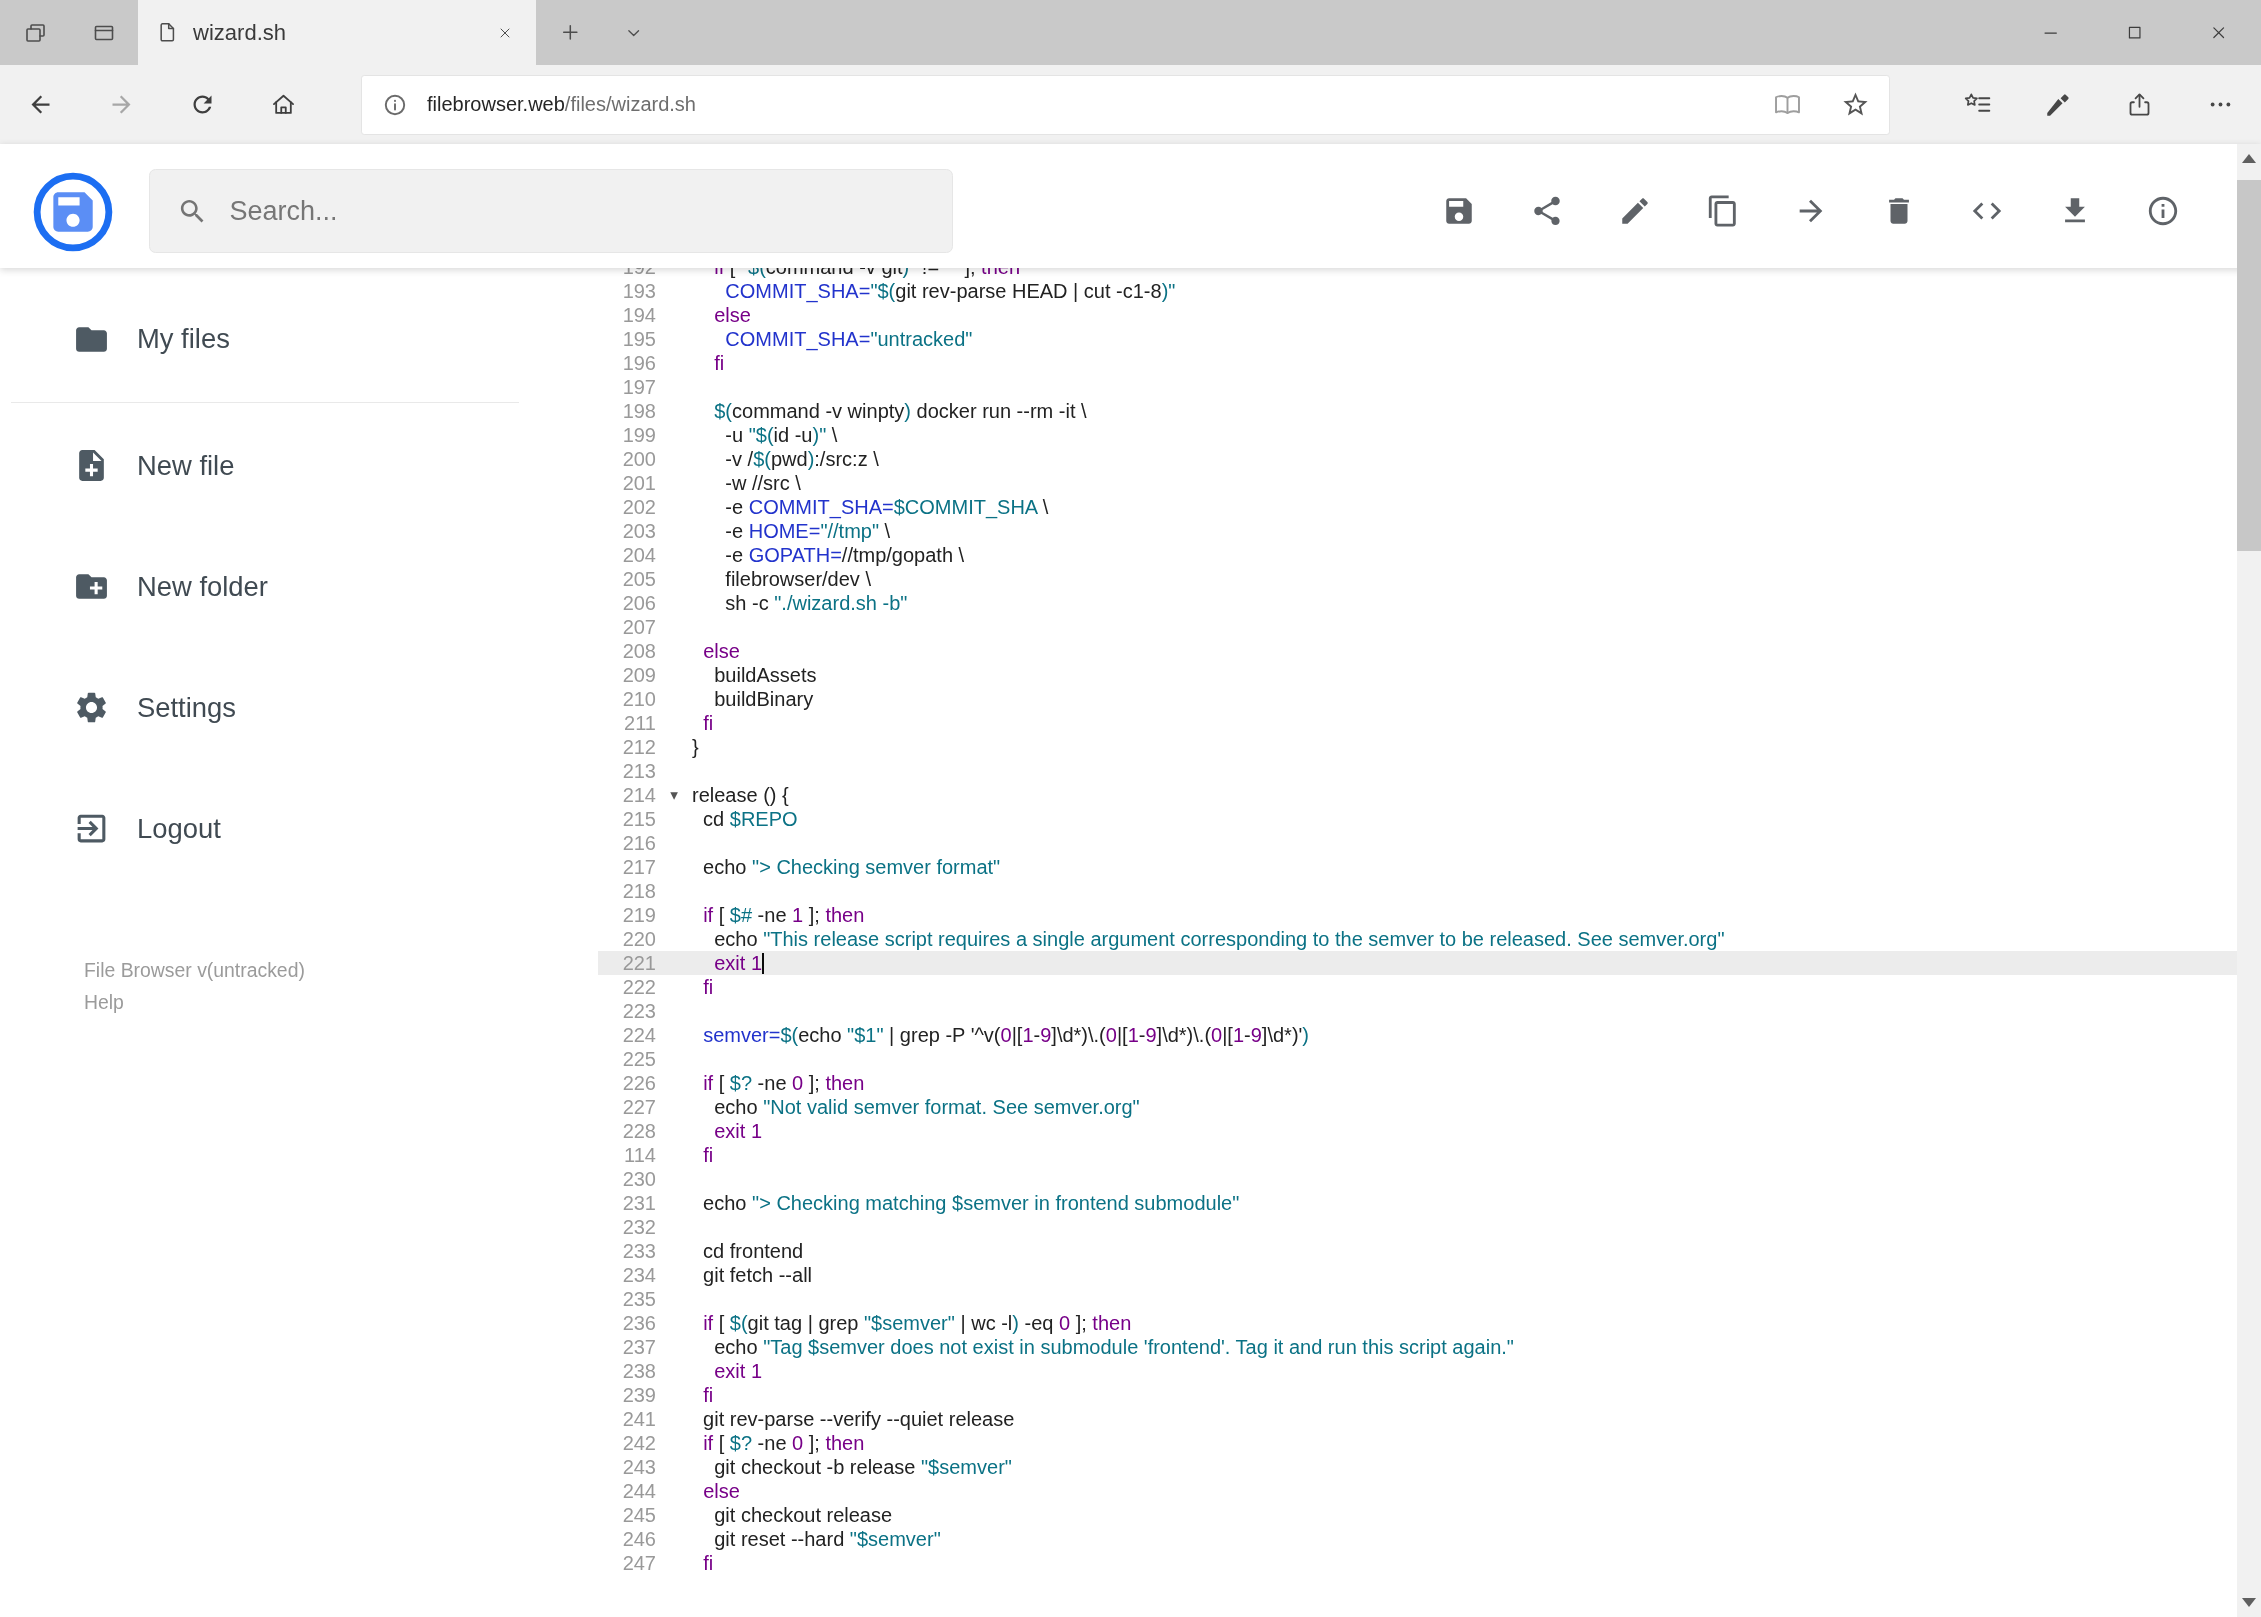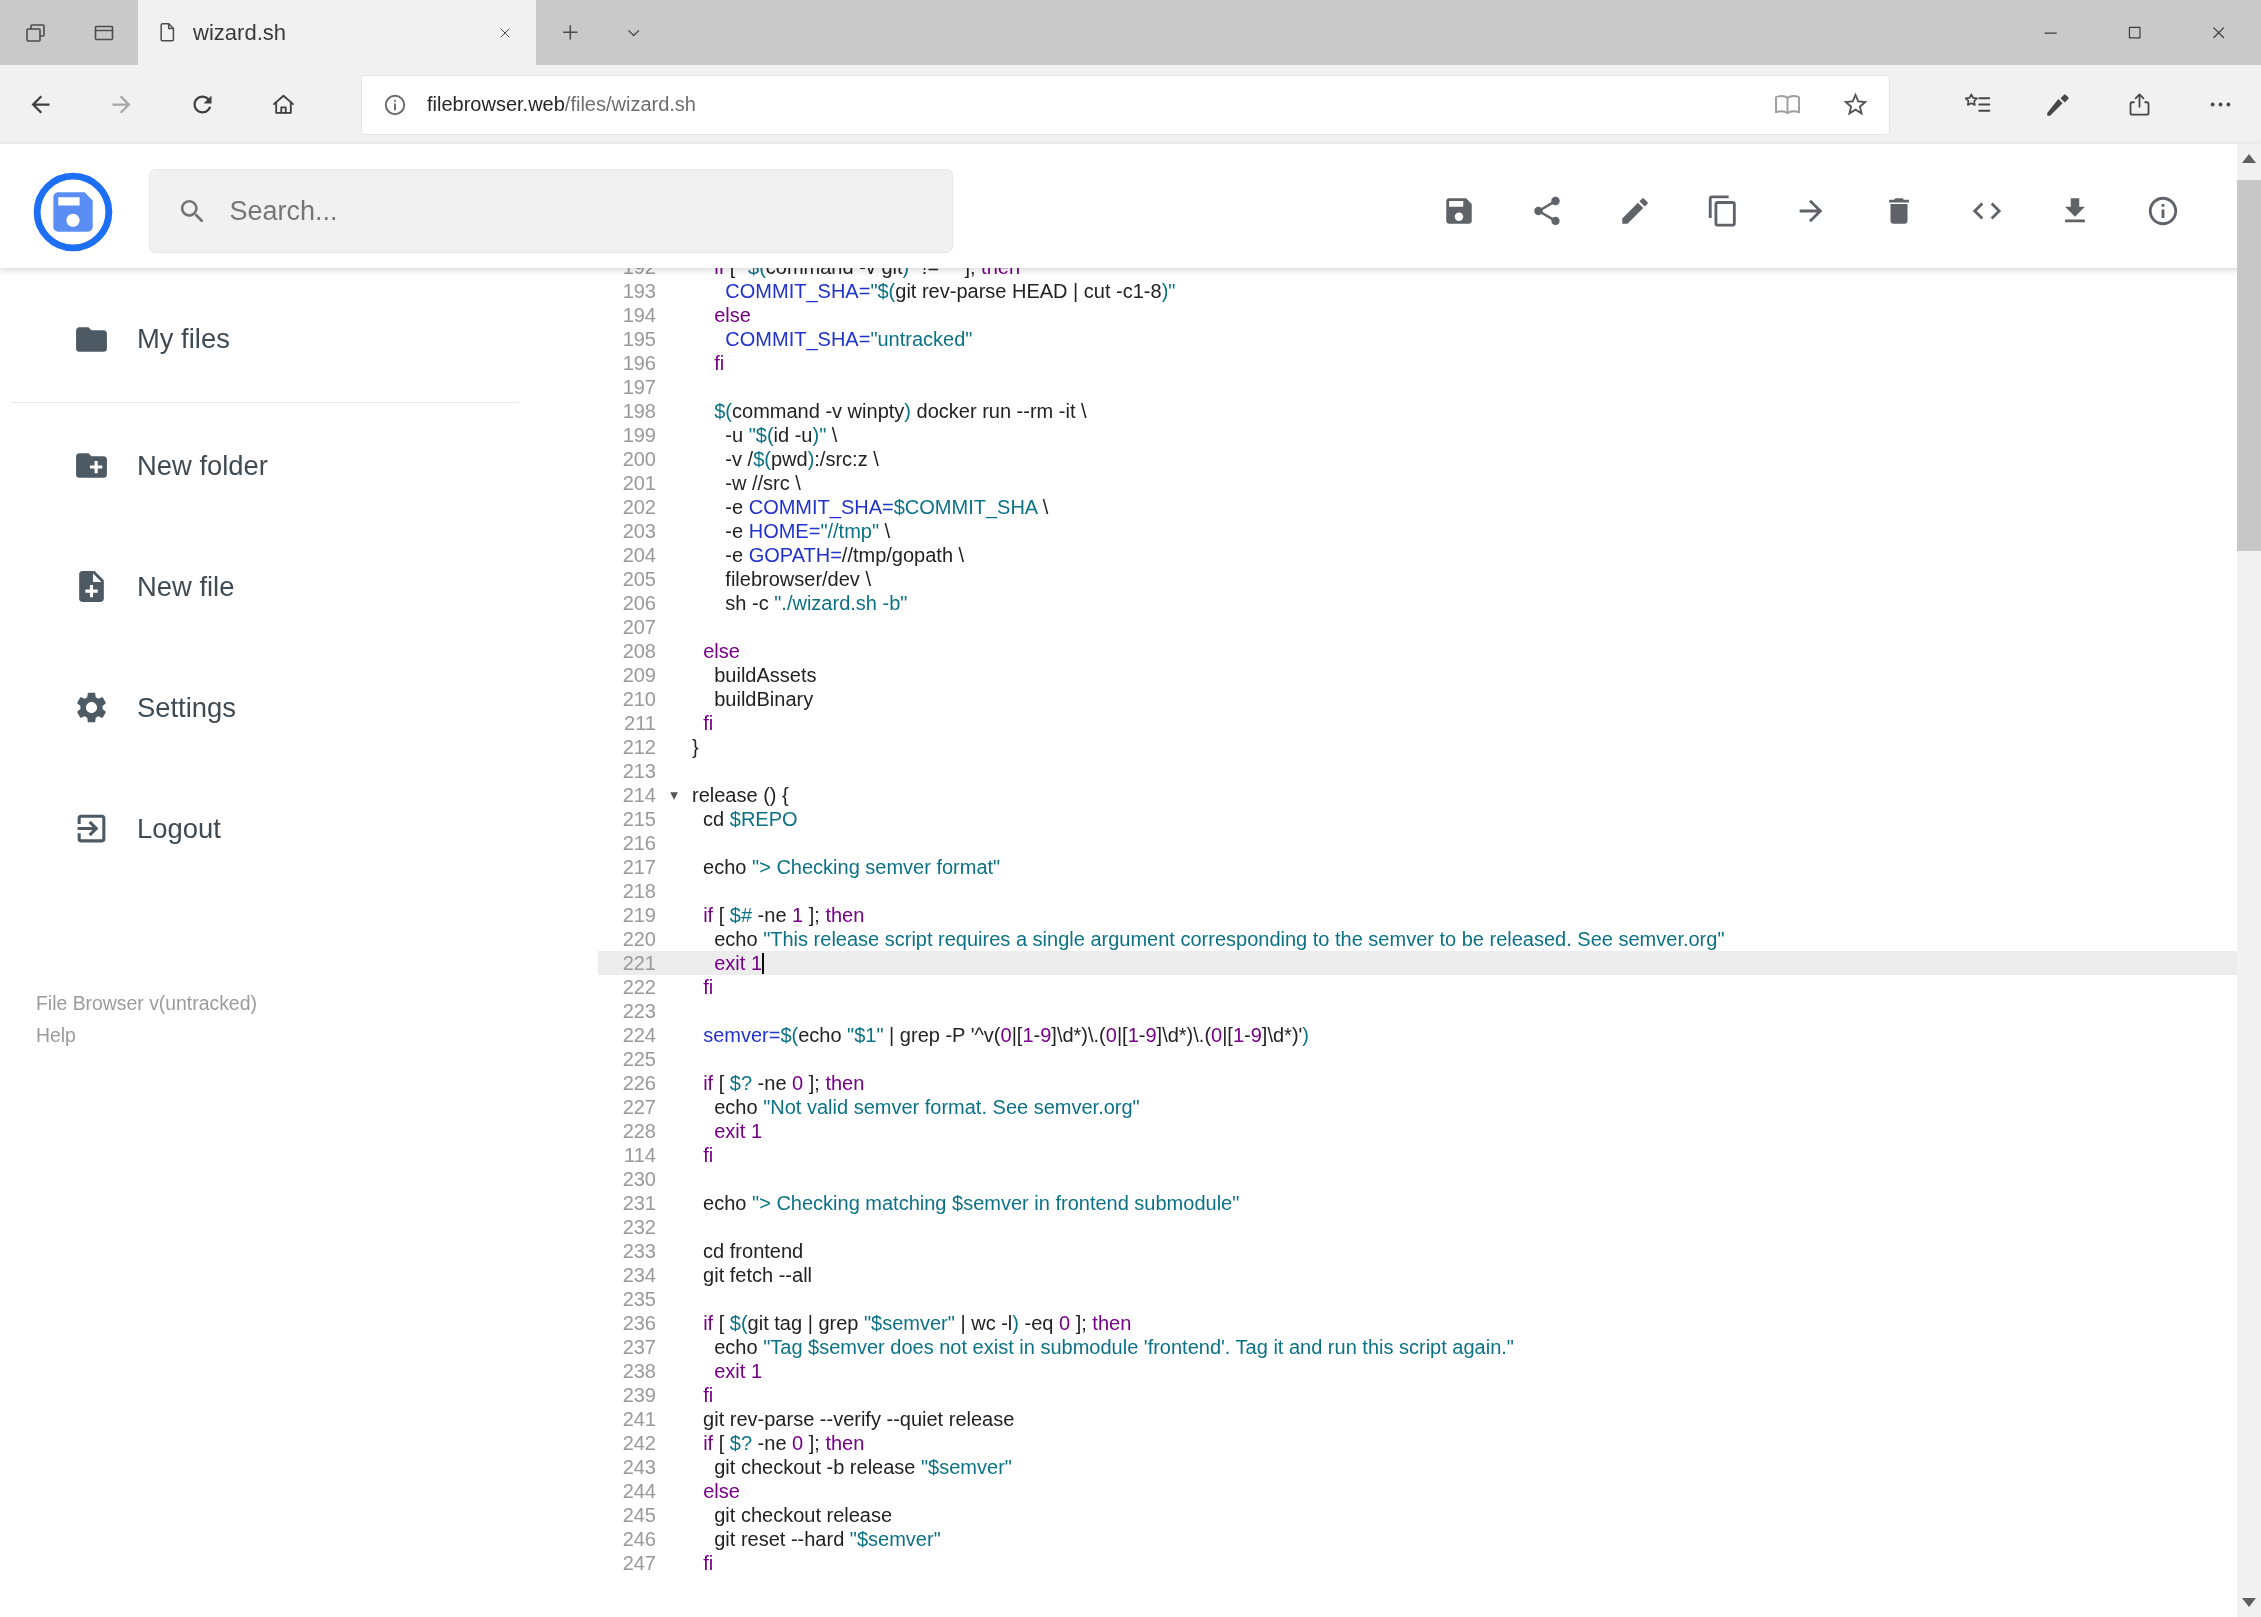--- a/index.html
+++ b/index.html
@@ -60,21 +60,21 @@
 .tb-btn{width:36px;height:36px;color:#5f6368;display:flex;align-items:center;justify-content:center}
 .tb-btn svg{width:34px;height:34px;display:block}
 
 .app-body{display:flex;height:calc(100% - 124px)}
 .sidebar{width:598px;flex:none;padding-top:10.5px}
 .side-item{height:121px;display:flex;align-items:center;padding-left:73px;gap:27px;cursor:default}
 .side-ic{color:#4e5a63}
 .side-ic svg{width:37px;height:37px;display:block}
 .side-label{font-size:27.4px;color:#404a52}
 .side-divider{border-top:1.6px solid #e9e9e9;margin:2.4px 79px 2.4px 10.5px}
-.side-footer{margin-top:98px;padding-left:36px;font-size:19.4px;color:#9b9b9b;line-height:32px}
+.side-footer{margin-top:65px;padding-left:84px;font-size:19.4px;color:#9b9b9b;line-height:32px}
 
 
 .editor{flex:1;overflow:hidden;font-family:Liberation Sans, sans-serif;
   font-size:20px;line-height:24px;color:#222;position:relative}
 .code-scroller{margin-top:-13px}
 .code-row{display:flex;height:24px}
 .code-row.active{background:#ececec}
 .lnum{width:58px;flex:none;text-align:right;color:#999}
 .fold{width:36px;flex:none;text-align:center;color:#555;font-size:15.3px}
 .code-text{white-space:pre}
@@ -353,32 +353,32 @@
                 <svg viewBox="0 0 24 24" fill="currentColor">
                   <path d="M10 4H4c-1.1 0-2 .9-2 2v12c0 1.1.9 2 2 2h16c1.1 0 2-.9 2-2V8c0-1.1-.9-2-2-2h-8l-2-2z"></path>
                 </svg>
               </span>
               <span class="side-label">My files</span>
             </div>
             <div class="side-divider"></div>
             <div class="side-item">
               <span class="side-ic ic">
                 <svg viewBox="0 0 24 24" fill="currentColor">
+                  <path d="M14 2H6c-1.1 0-2 .9-2 2v16c0 1.1.9 2 2 2h12c1.1 0 2-.9 2-2V8l-6-6zm2 14h-3v3h-2v-3H8v-2h3v-3h2v3h3v2zm-3-7V3.5L18.5 9H13z"></path>
+                </svg>
+              </span>
+              <span class="side-label">New file</span>
+            </div>
+            <div class="side-item">
+              <span class="side-ic ic">
+                <svg viewBox="0 0 24 24" fill="currentColor">
                   <path d="M20 6h-8l-2-2H4c-1.1 0-2 .9-2 2v12c0 1.1.9 2 2 2h16c1.1 0 2-.9 2-2V8c0-1.1-.9-2-2-2zm-1 8h-3v3h-2v-3h-3v-2h3V9h2v3h3v2z"></path>
                 </svg>
               </span>
               <span class="side-label">New folder</span>
-            </div>
-            <div class="side-item">
-              <span class="side-ic ic">
-                <svg viewBox="0 0 24 24" fill="currentColor">
-                  <path d="M14 2H6c-1.1 0-2 .9-2 2v16c0 1.1.9 2 2 2h12c1.1 0 2-.9 2-2V8l-6-6zm2 14h-3v3h-2v-3H8v-2h3v-3h2v3h3v2zm-3-7V3.5L18.5 9H13z"></path>
-                </svg>
-              </span>
-              <span class="side-label">New file</span>
             </div>
             <div class="side-item">
               <span class="side-ic ic">
                 <svg viewBox="0 0 24 24" fill="currentColor">
                   <path d="M19.14 12.94c.04-.3.06-.61.06-.94 0-.32-.02-.64-.07-.94l2.03-1.58c.18-.14.23-.41.12-.61l-1.92-3.32c-.12-.22-.37-.29-.59-.22l-2.39.96c-.5-.38-1.03-.7-1.62-.94l-.36-2.54c-.04-.24-.24-.41-.48-.41h-3.84c-.24 0-.43.17-.47.41l-.36 2.54c-.59.24-1.13.56-1.62.94l-2.39-.96c-.22-.08-.47 0-.59.22L2.74 8.87c-.12.21-.08.47.12.61l2.03 1.58c-.05.3-.09.63-.09.94s.02.64.07.94l-2.03 1.58c-.18.14-.23.41-.12.61l1.92 3.32c.12.22.37.29.59.22l2.39-.96c.5.38 1.03.7 1.62.94l.36 2.54c.05.24.24.41.48.41h3.84c.24 0 .44-.17.47-.41l.36-2.54c.59-.24 1.13-.56 1.62-.94l2.39.96c.22.08.47 0 .59-.22l1.92-3.32c.12-.22.07-.47-.12-.61l-2.01-1.58zM12 15.6c-1.98 0-3.6-1.62-3.6-3.6s1.62-3.6 3.6-3.6 3.6 1.62 3.6 3.6-1.62 3.6-3.6 3.6z"></path>
                 </svg>
               </span>
               <span class="side-label">Settings</span>
             </div>
             <div class="side-item">

